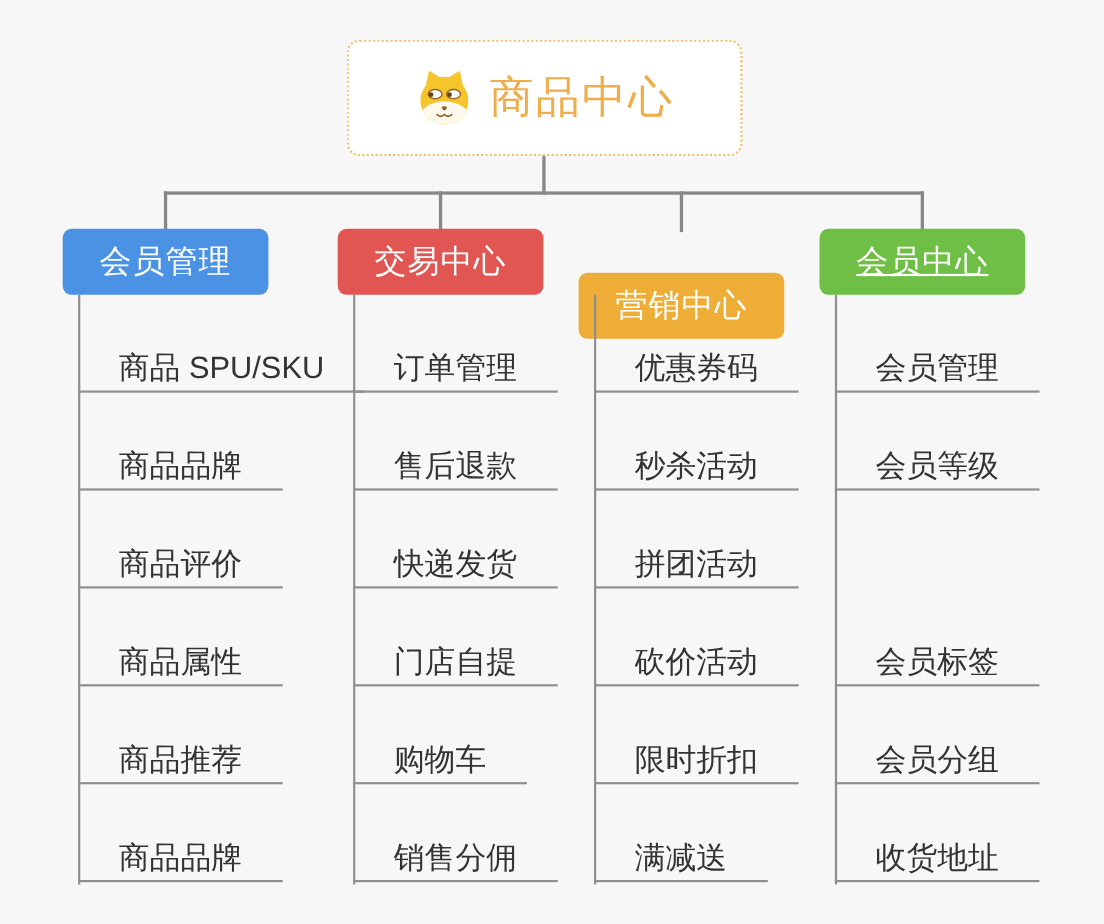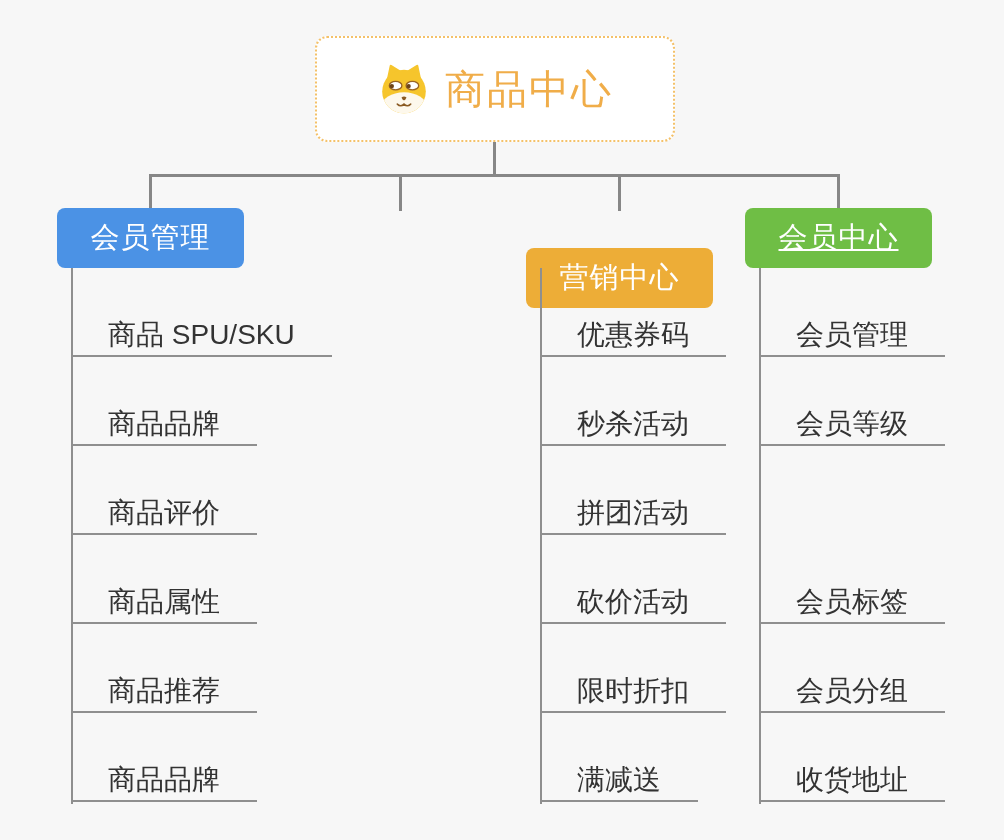--- a/index.html
+++ b/index.html
@@ -120,20 +120,32 @@
     </div>
     <div class="spine"></div>
     <div class="topic t0">商品 SPU/SKU</div>
     <div class="topic t1">商品品牌</div>
     <div class="topic t2">商品评价</div>
     <div class="topic t3">商品属性</div>
     <div class="topic t4">商品推荐</div>
     <div class="topic t5">商品品牌</div>
   </div>
 
+  <div class="column" id="col-1">
+    <div class="branch-node" style="background: rgb(225, 86, 83);">
+      <span>交易中心</span>
+    </div>
+    <div class="spine"></div>
+    <div class="topic t0">订单管理</div>
+    <div class="topic t1">售后退款</div>
+    <div class="topic t2">快递发货</div>
+    <div class="topic t3">门店自提</div>
+    <div class="topic t4">购物车</div>
+    <div class="topic t5">销售分佣</div>
+  </div>
 
   <div class="column" id="col-2">
     <div class="branch-node" style="background: rgb(237, 173, 55); margin-top: 40px;">
       <span>营销中心</span>
     </div>
     <div class="spine"></div>
     <div class="topic t0">优惠券码</div>
     <div class="topic t1">秒杀活动</div>
     <div class="topic t2">拼团活动</div>
     <div class="topic t3">砍价活动</div>

